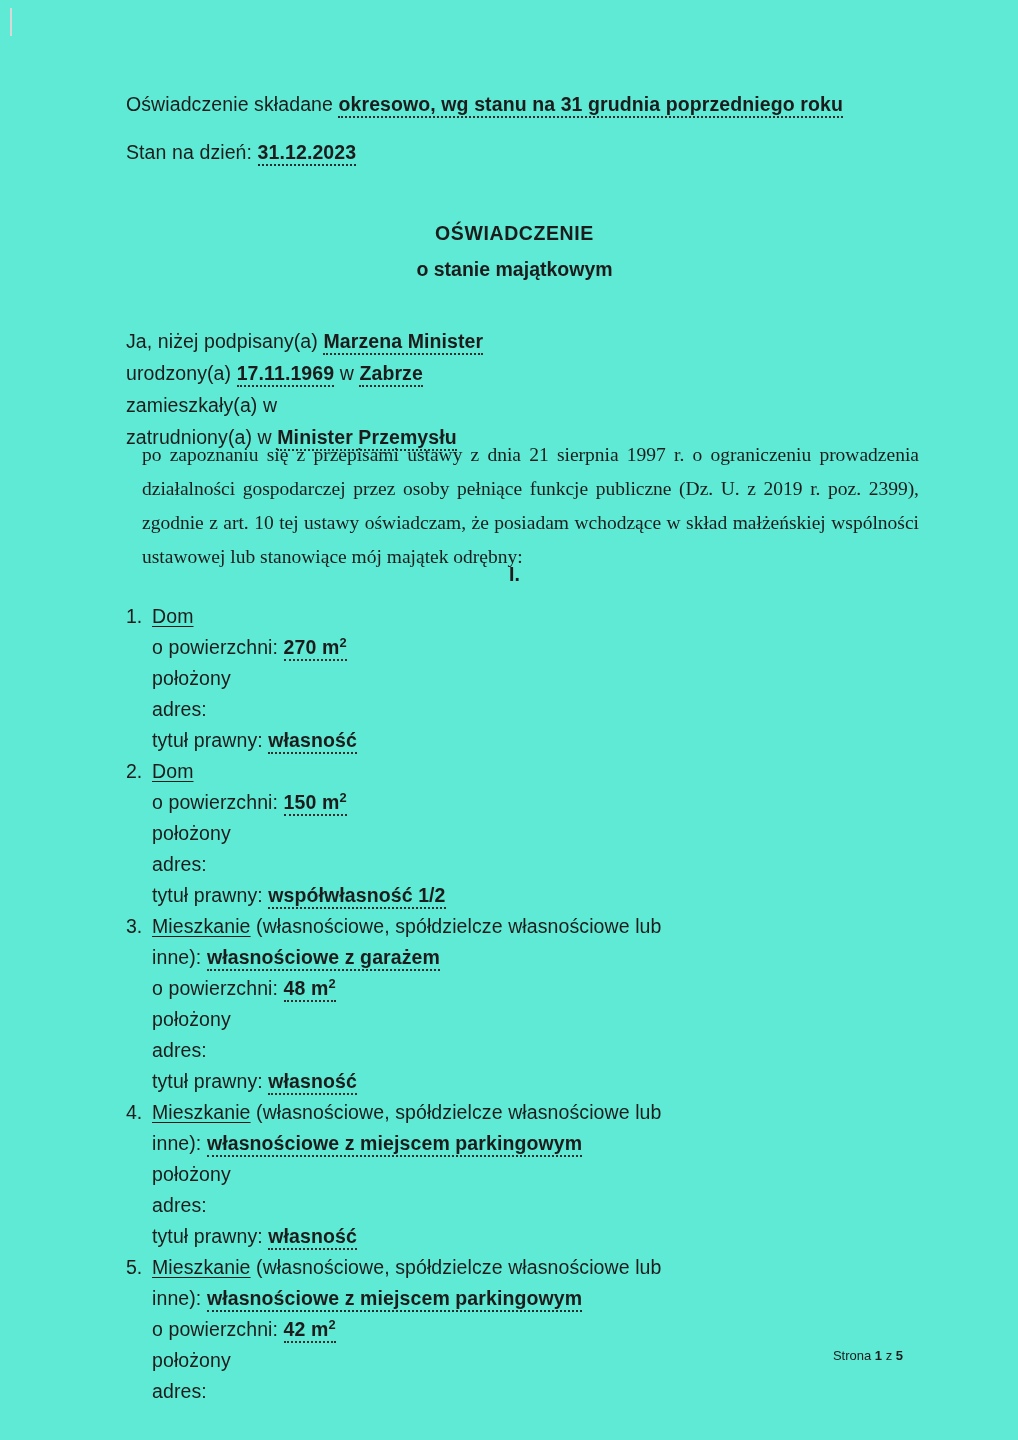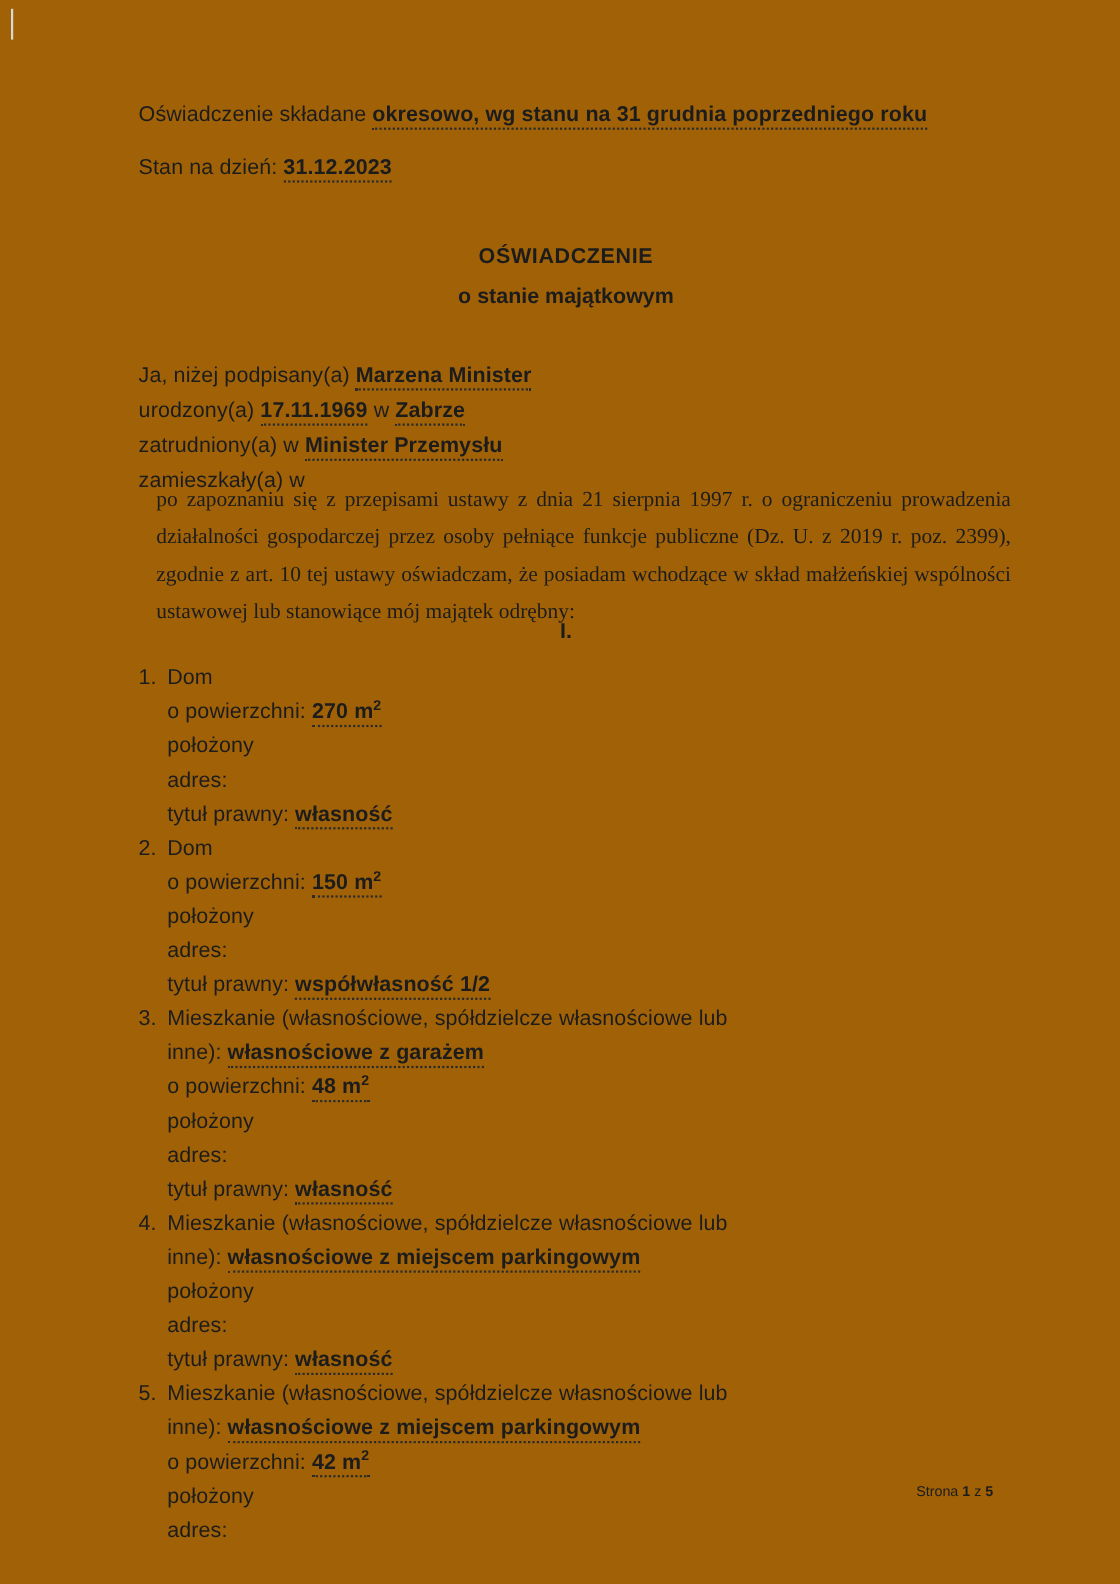--- a/index.html
+++ b/index.html
@@ -9,21 +9,21 @@
     background: #ffffff;
   }
   body {
     font-family: "Liberation Sans", sans-serif;
     color: #1c1c1c;
   }
   .page {
     position: relative;
     width: 1018px;
     height: 1440px;
-    background: #a16207;
+    background: #5eead4;
     overflow: hidden;
     box-sizing: border-box;
   }
   
   .scan-edge {
     position: absolute;
     left: 10px;
     top: 8px;
     width: 2px;
     height: 28px;
@@ -38,21 +38,21 @@
   }
 
   
   .line {
     font-size: 19.5px;
     line-height: 33px;
     letter-spacing: 0.1px;
     white-space: pre-wrap;
   }
   .b        { font-weight: bold; }
-  .u-solid  { text-underline-offset: 3px; text-align: center; }
+  .u-solid  { text-decoration: underline; text-underline-offset: 3px; text-align: center; }
   
   .u-dot {
     font-weight: bold;
     border-bottom: 2px dotted #2b2b2b;
     padding-bottom: 1px;
   }
   sup {
     font-size: 0.66em;
     vertical-align: super;
     line-height: 0;
@@ -164,23 +164,23 @@
     <div class="title-block">
       <div class="t1">OŚWIADCZENIE</div>
       <div class="t2">o stanie majątkowym</div>
     </div>
 
     <div class="ident">
       <div class="line"><span>Ja, niżej podpisany(a) </span><span class="u-dot">Marzena Minister</span></div>
 
       <div class="line"><span>urodzony(a) </span><span class="u-dot">17.11.1969</span><span> w </span><span class="u-dot">Zabrze</span></div>
 
+      <div class="line"><span>zamieszkały(a) w </span><span></span></div>
+
       <div class="line"><span>zatrudniony(a) w </span><span class="u-dot">Minister Przemysłu</span></div>
-
-      <div class="line"><span>zamieszkały(a) w </span><span></span></div>
     </div>
 
     <div class="statute">po zapoznaniu się z przepisami ustawy z dnia 21 sierpnia 1997 r. o ograniczeniu prowadzenia działalności gospodarczej przez osoby pełniące funkcje publiczne (Dz. U. z 2019 r. poz. 2399), zgodnie z art. 10 tej ustawy oświadczam, że posiadam wchodzące w skład małżeńskiej wspólności ustawowej lub stanowiące mój majątek odrębny:</div>
 
     <div class="roman">I.</div>
 
     <div class="asset-list">
 
       <div class="asset">
         <div class="asset-num">1.</div>

